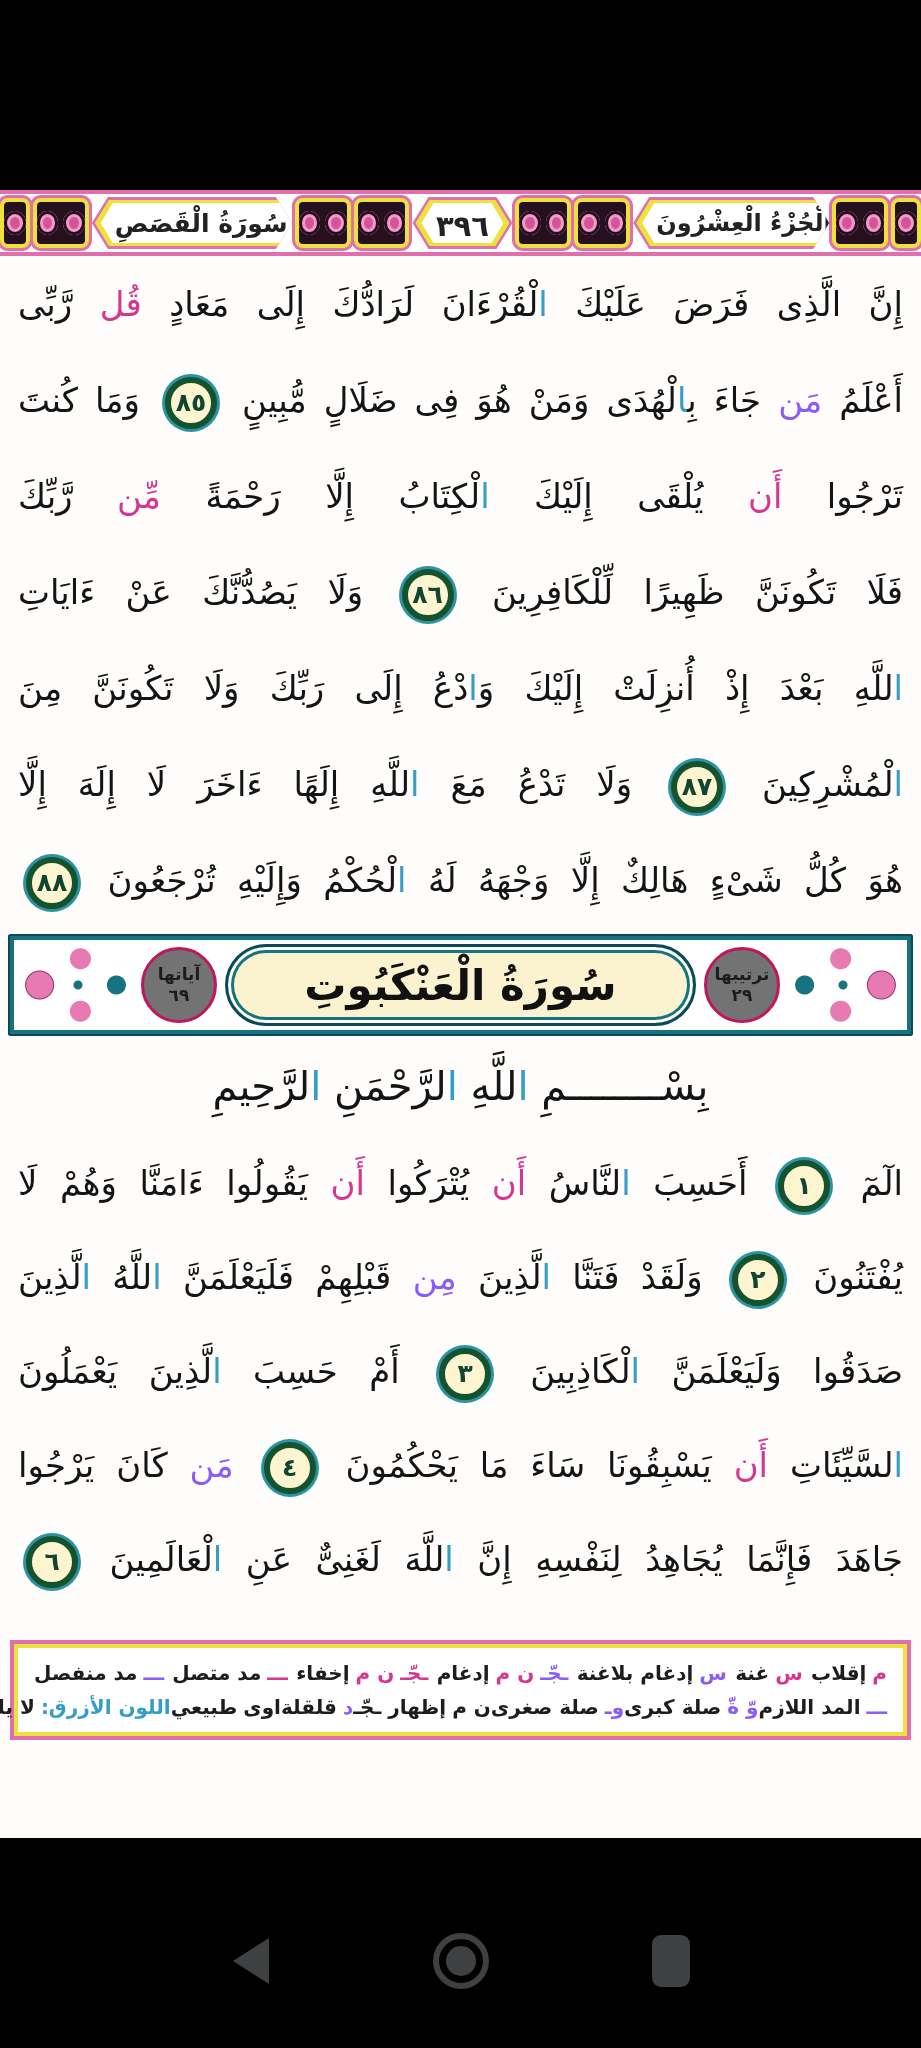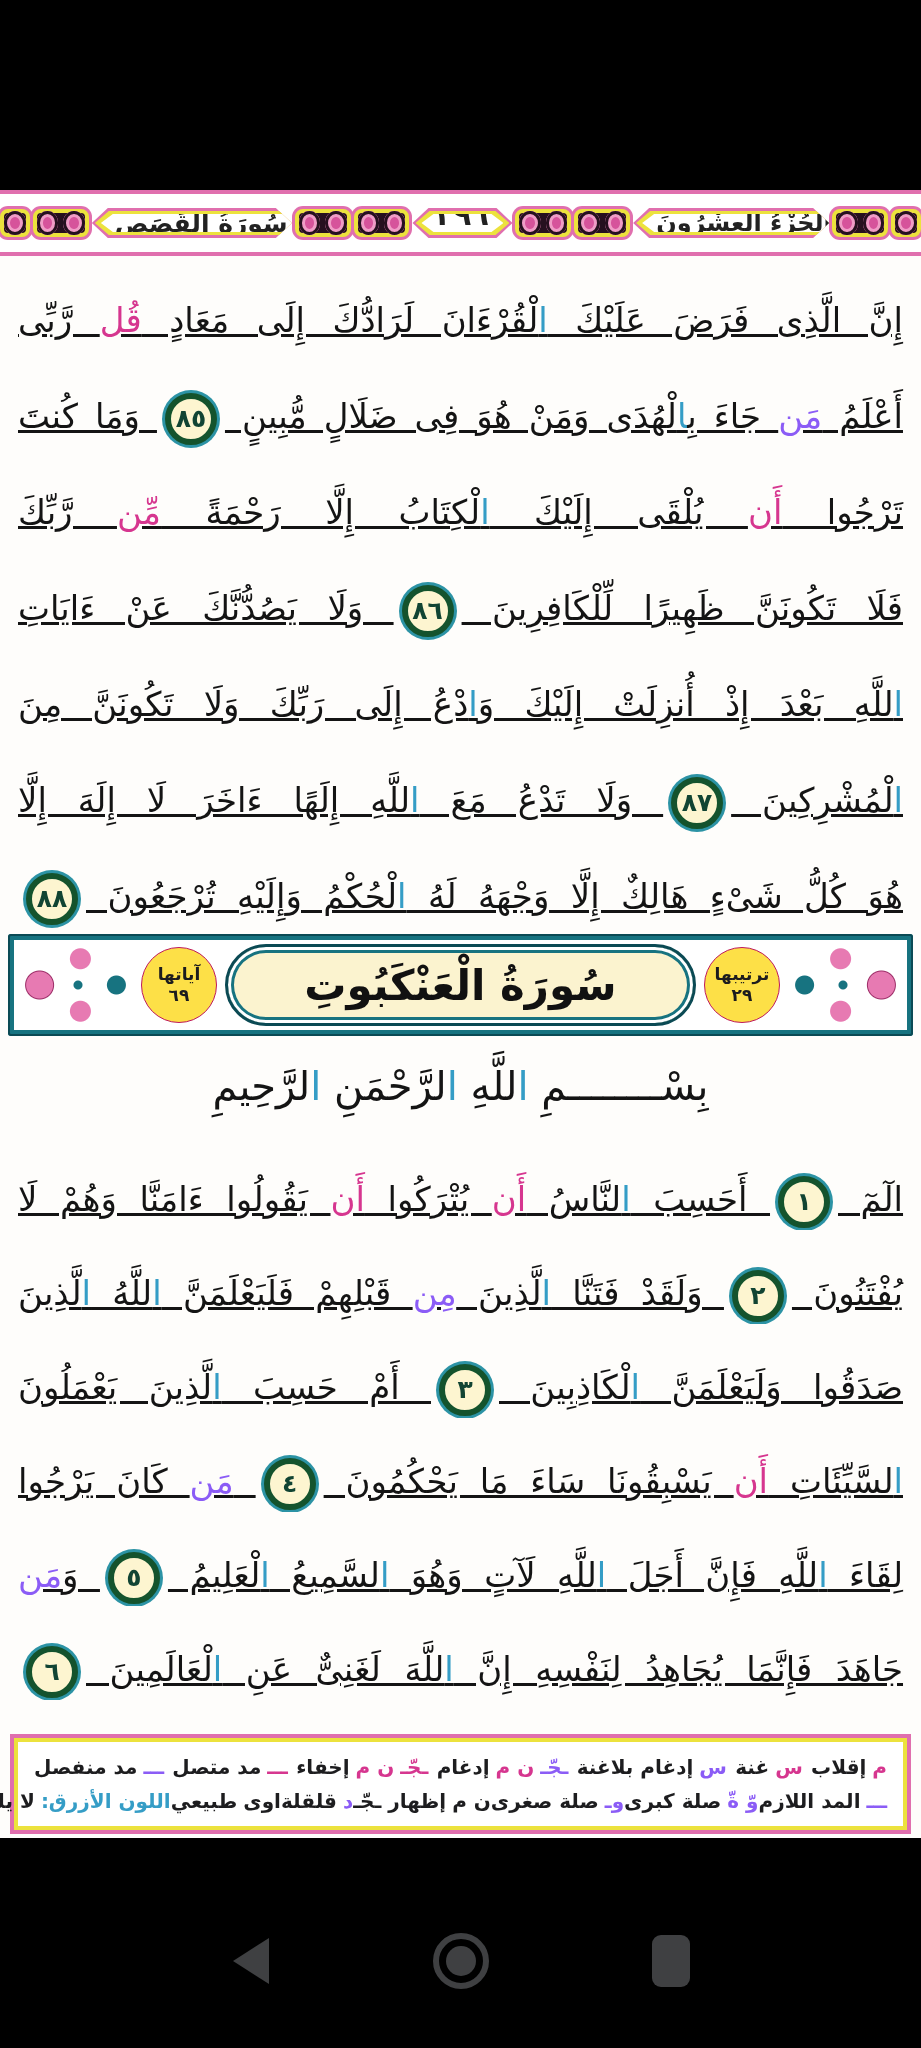--- a/index.html
+++ b/index.html
@@ -6,21 +6,21 @@
   html,body { width:921px; height:2048px; background:#000; overflow:hidden;
     font-family:"DejaVu Sans", sans-serif; }
   .screen { position:relative; width:921px; height:2048px; background:#000; }
 
   
   .page { position:absolute; top:190px; left:0; width:921px; height:1648px;
     background:#fefdfb; overflow:hidden; }
 
   
   .band { height:66px; display:flex; align-items:stretch; gap:3px;
-    padding:14px 0; background:#fff; overflow:hidden;
+    padding:3px 0; background:#fff; overflow:hidden;
     border-top:4px solid #e06fae; border-bottom:4px solid #e06fae; }
   .medallion { flex:1 1 58px; min-width:0; max-width:92px; margin:1px 0;
     background:#26101f; border:4px solid #ece23d; box-shadow:0 0 0 3px #e06fae;
     border-radius:8px; display:flex; align-items:center; justify-content:center; gap:5px; }
   .medallion.edge { flex:0 0 30px; }
   .rosette { width:24px; height:24px; border-radius:50%; background:#d6539b;
     box-shadow: inset 0 0 0 3px #26101f, inset 0 0 0 6px #ef9cc6; }
   .hex-outer { flex:0 0 auto; background:#e06fae; padding:3px; display:flex;
     clip-path:polygon(0 50%,16px 0,calc(100% - 16px) 0,100% 50%,calc(100% - 16px) 100%,16px 100%); }
   .hex-mid { flex:1; background:#ece23d; padding:3px 6px; display:flex;
@@ -28,42 +28,42 @@
   .hex-in { flex:1; background:#fff; display:flex; align-items:center; justify-content:center;
     clip-path:polygon(0 50%,12px 0,calc(100% - 12px) 0,100% 50%,calc(100% - 12px) 100%,12px 100%);
     font-weight:700; color:#222; padding:0 14px; white-space:nowrap; }
   .hex-surah { width:200px; } .hex-surah .hex-in { font-size:25px; }
   .hex-page  { width:100px; } .hex-page  .hex-in { font-size:29px;align-items:flex-end; }
   .hex-juz   { width:196px; } .hex-juz   .hex-in { font-size:24px; }
 
   
   .qblock { direction:rtl; }
   .quran-line { direction:rtl; text-align:justify; height:96px; line-height:96px;
-    overflow:hidden; padding:16px 18px; font-size:34px; color:#141414; font-weight:500;
-    white-space:normal;text-decoration:underline; }
+    overflow:hidden; padding:0 18px; font-size:34px; color:#141414; font-weight:500;
+    white-space:normal; }
   .quran-line::after { content:""; display:inline-block; width:100%; }
   .c-pink { color:#d6368f; } .c-green { color:#8b5cf6; } .c-blue { color:#359dc6; }
   .vmark { display:inline-flex; align-items:center; justify-content:center;
     width:52px; height:52px; border-radius:50%; background:#fdf5d0;
     border:6px solid #14532d; box-shadow:0 0 0 3px #2c93a5; color:#143;
     font-size:25px; line-height:1; vertical-align:middle; margin:0 8px; font-weight:700; }
 
   
   .surah-banner { height:102px; margin:6px 8px 0; background:#177380; padding:6px;
     display:flex; border-radius:3px; box-shadow: inset 0 0 0 2px #0b4a54; }
   .banner-inner { flex:1; background:#fff; display:flex; align-items:stretch; padding:3px; }
   .banner-orn { flex:0 0 120px; margin:1px; background:
       radial-gradient(circle at 18% 50%, #e77ab2 0 13px, #9c2d67 14px, transparent 15px),
       radial-gradient(circle at 52% 18%, #e77ab2 0 10px, transparent 11px),
       radial-gradient(circle at 52% 82%, #e77ab2 0 10px, transparent 11px),
       radial-gradient(circle at 82% 50%, #177380 0 9px, transparent 10px),
       radial-gradient(circle at 50% 50%, #177380 0 4px, transparent 5px), #fff; }
   .banner-orn.right { transform:scaleX(-1); }
   .banner-badge { align-self:center; width:76px; height:76px; border-radius:50%;
-    border:1px solid #be185d; background:#fde047; display:flex; flex-direction:column;
+    border:3px solid #be185d; background:#737373; display:flex; flex-direction:column;
     align-items:center; justify-content:center; font-size:17px; font-weight:700;
     color:#1c1c1e; line-height:1.25; z-index:2; margin:0 2px; }
   .banner-title { flex:1; margin:1px 6px; background:#fbf3cf; border-radius:42px;
     border:3px solid #0b4a54; box-shadow: inset 0 0 0 3px #fff, inset 0 0 0 6px #177380;
     display:flex; align-items:center; justify-content:center;
     font-size:42px; font-weight:700; color:#111; white-space:nowrap; }
 
   
   .bismillah { direction:rtl; text-align:center; height:100px; line-height:100px;
     font-size:40px; font-weight:400; color:#141414; }
@@ -180,21 +180,20 @@
       </div>
     </div>
 
     <div id="bismillah" class="bismillah"><span>بِسْــــــــمِ </span><span class="c-blue">ا</span><span>للَّهِ </span><span class="c-blue">ا</span><span>لرَّحْمَنِ </span><span class="c-blue">ا</span><span>لرَّحِيمِ</span></div>
 
     <div id="ankabut-lines" class="qblock">
         <div class="quran-line ank"><span>الٓمٓ </span><span class="vmark">١</span><span> أَحَسِبَ </span><span class="c-blue">ا</span><span>لنَّاسُ </span><span class="c-pink">أَن</span><span> يُتْرَكُوا </span><span class="c-pink">أَن</span><span> يَقُولُوا ءَامَنَّا وَهُمْ لَا</span></div>
         <div class="quran-line ank"><span>يُفْتَنُونَ </span><span class="vmark">٢</span><span> وَلَقَدْ فَتَنَّا </span><span class="c-blue">ا</span><span>لَّذِينَ </span><span class="c-green">مِن</span><span> قَبْلِهِمْ فَلَيَعْلَمَنَّ </span><span class="c-blue">ا</span><span>للَّهُ </span><span class="c-blue">ا</span><span>لَّذِينَ</span></div>
         <div class="quran-line ank"><span>صَدَقُوا وَلَيَعْلَمَنَّ </span><span class="c-blue">ا</span><span>لْكَاذِبِينَ </span><span class="vmark">٣</span><span> أَمْ حَسِبَ </span><span class="c-blue">ا</span><span>لَّذِينَ يَعْمَلُونَ</span></div>
         <div class="quran-line ank"><span class="c-blue">ا</span><span>لسَّيِّئَاتِ </span><span class="c-pink">أَن</span><span> يَسْبِقُونَا سَاءَ مَا يَحْكُمُونَ </span><span class="vmark">٤</span><span> </span><span class="c-green">مَن</span><span> كَانَ يَرْجُوا</span></div>
-        <div class="quran-line ank"><span>لِقَاءَ </span><span class="c-blue">ا</span><span>للَّهِ فَإِنَّ أَجَلَ </span><span class="c-blue">ا</span><span>للَّهِ لَآتٍ وَهُوَ </span><span class="c-blue">ا</span><span>لسَّمِيعُ </span><span class="c-blue">ا</span><span>لْعَلِيمُ </span><span class="vmark">٥</span><span> وَ</span><span class="c-green">مَن</span></div>
         <div class="quran-line ank"><span>جَاهَدَ فَإِنَّمَا يُجَاهِدُ لِنَفْسِهِ إِنَّ </span><span class="c-blue">ا</span><span>للَّهَ لَغَنِىٌّ عَنِ </span><span class="c-blue">ا</span><span>لْعَالَمِينَ </span><span class="vmark">٦</span></div>
       </div>
 
     <div class="legend">
       <div id="legend-row1" class="legend-row">
           <span class="leg-item">
             <span class="leg-m c-pink">م</span>
             <span>إقلاب</span>
           </span>
           <span class="leg-item">

